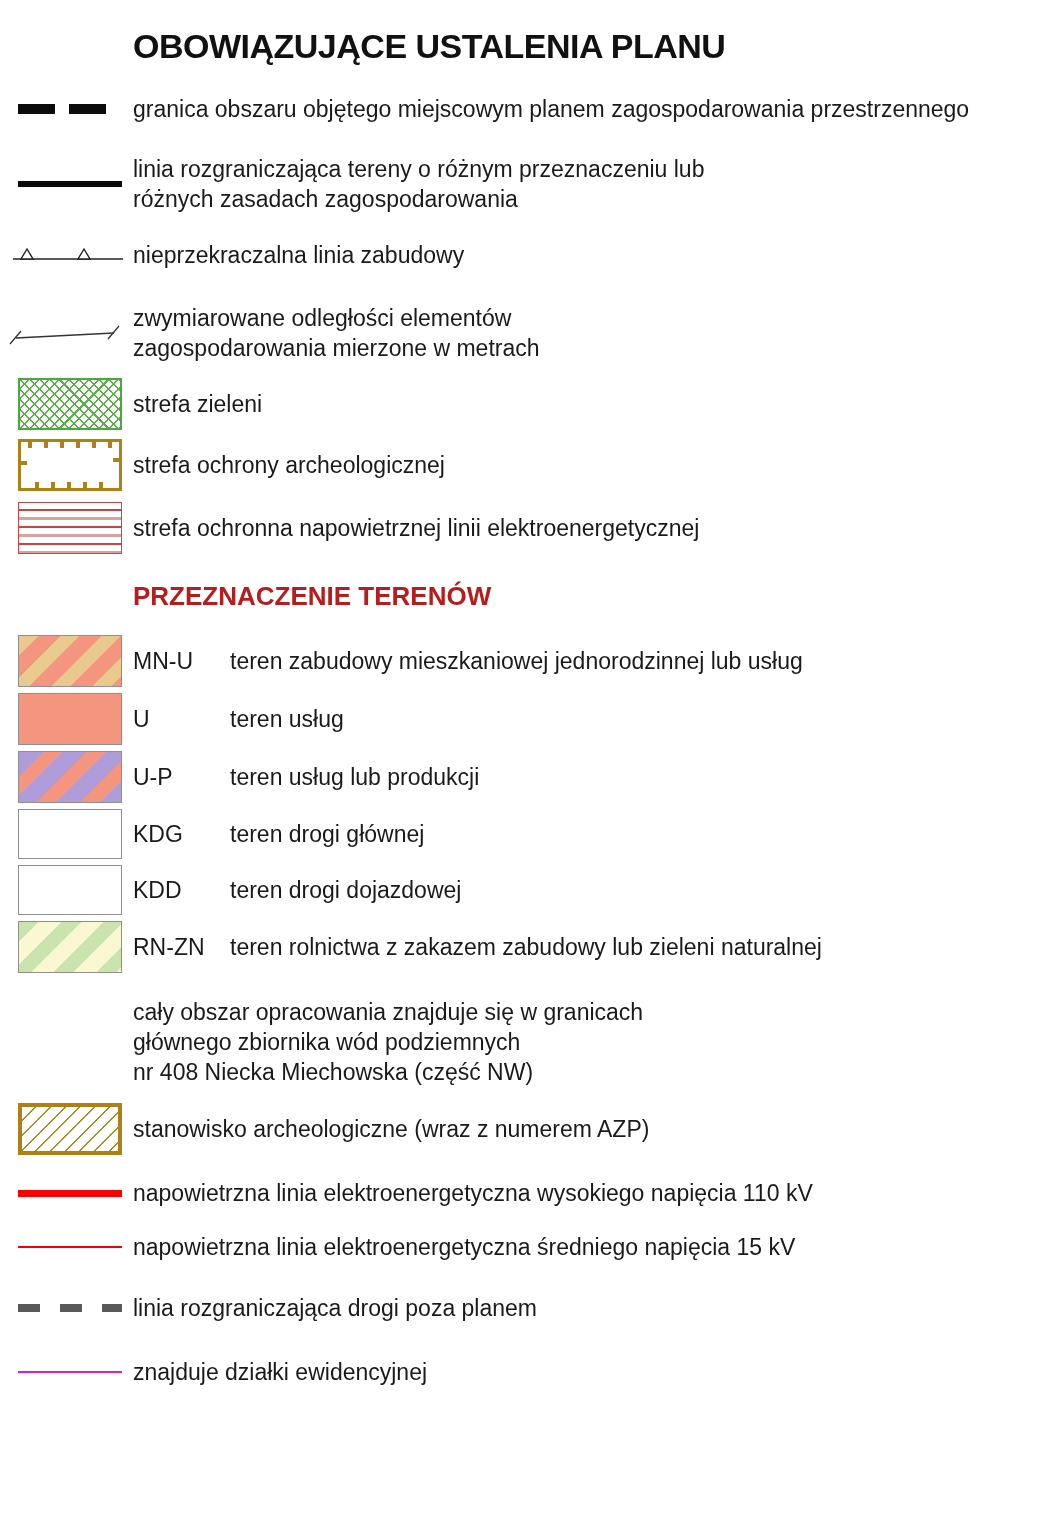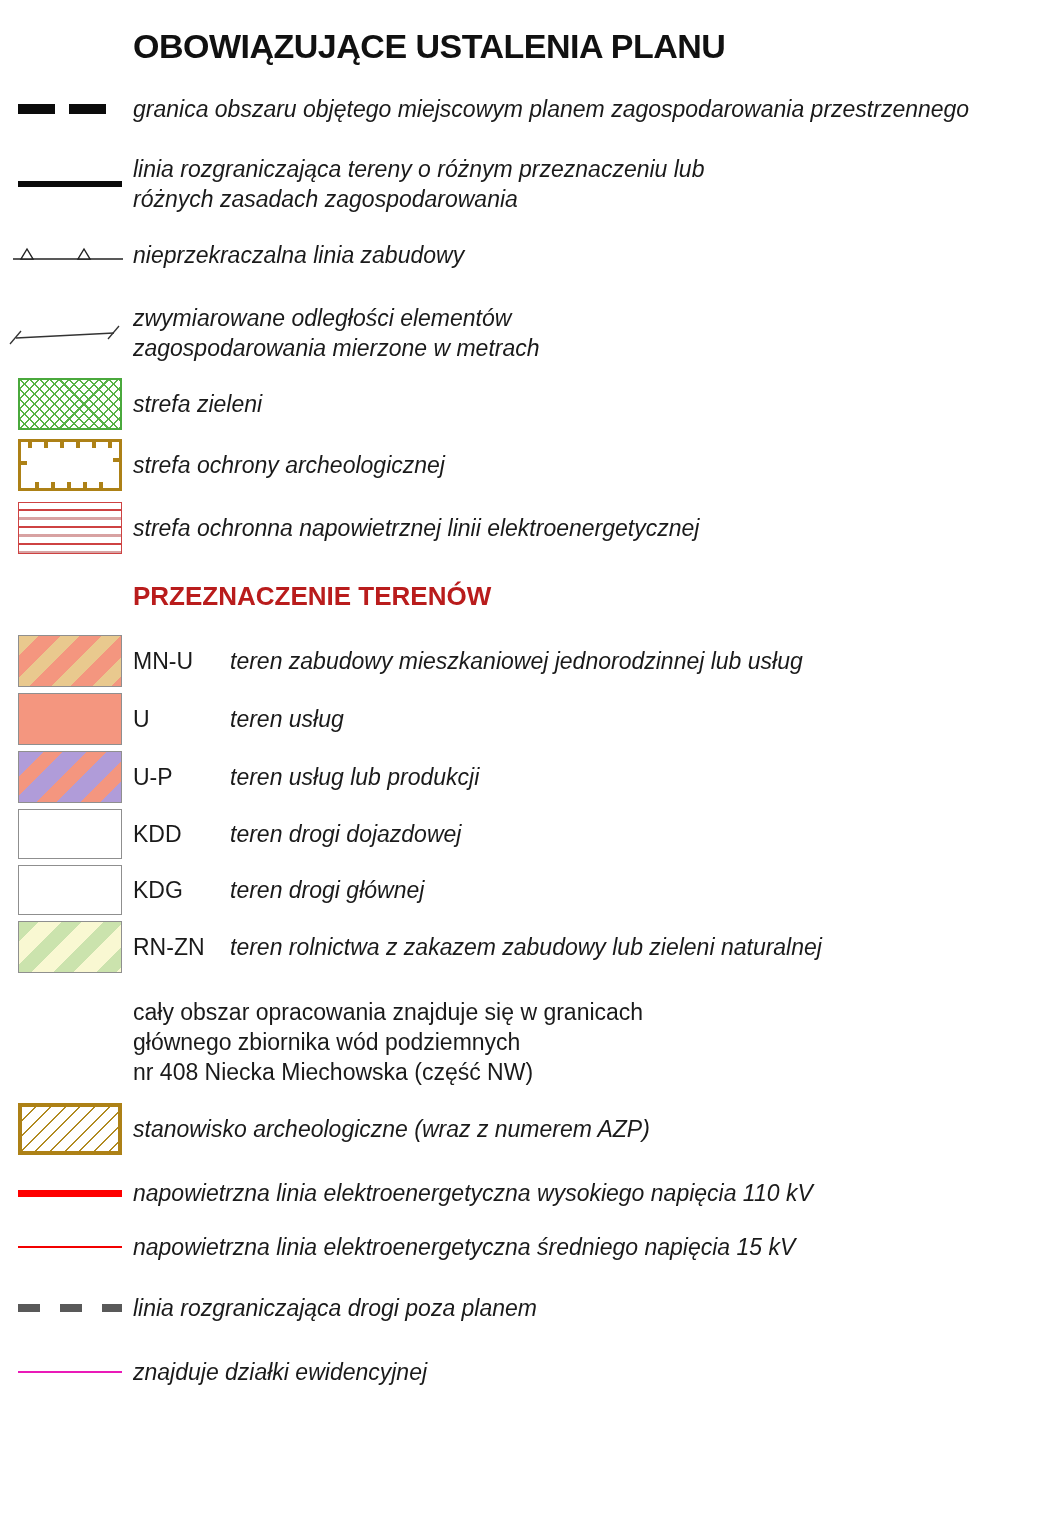--- a/index.html
+++ b/index.html
@@ -9,21 +9,21 @@
     color:#1a1a1a;
     padding:28px 0 0 18px; box-sizing:border-box;
   }
   h1 { font-size:34px; line-height:36px; font-weight:bold; color:#111;
        margin:0 0 30px 115px; letter-spacing:-0.5px; }
   h2 { font-size:26px; line-height:28px; font-weight:bold; color:#b91c1c;
        margin:0 0 25px 115px; }
   .row { display:flex; align-items:center; }
   .sym { width:104px; min-width:104px; margin-right:11px;
          display:flex; align-items:center; }
-  .lbl { font-size:23px; line-height:30px; white-space:pre-line;font-style:italic; }
+  .lbl { font-size:23px; line-height:30px; white-space:pre-line; }
   .code { font-size:23px; width:97px; min-width:97px; }
 
   
   .dash-thick { display:flex; gap:14px; }
   .dash-thick i { display:block; width:37px; height:10px; background:#0b0b0b; }
   .solidline { width:104px; height:6px; background:#0b0b0b; }
 
   .sw { width:104px; height:52px; box-sizing:border-box; border:1px solid #8f8f8f; }
   .sw-green {
     border:2px solid #4aa93c;
@@ -171,29 +171,29 @@
     <div class="sym">
         <div class="sw sw-up"></div>
       </div>
     <div class="code">U-P</div>
     <div class="lbl">teren usług lub produkcji</div>
   </div>
   <div class="row mb6">
     <div class="sym">
         <div class="sw sw-road"></div>
       </div>
+    <div class="code">KDG</div>
+    <div class="lbl">teren drogi głównej</div>
+  </div>
+  <div class="row mb6">
+    <div class="sym">
+        <div class="sw sw-road"></div>
+      </div>
     <div class="code">KDD</div>
     <div class="lbl">teren drogi dojazdowej</div>
-  </div>
-  <div class="row mb6">
-    <div class="sym">
-        <div class="sw sw-road"></div>
-      </div>
-    <div class="code">KDG</div>
-    <div class="lbl">teren drogi głównej</div>
   </div>
   <div class="row mb24">
     <div class="sym">
         <div class="sw sw-rnzn"></div>
       </div>
     <div class="code">RN-ZN</div>
     <div class="lbl">teren rolnictwa z zakazem zabudowy lub zieleni naturalnej</div>
   </div>
 
 

